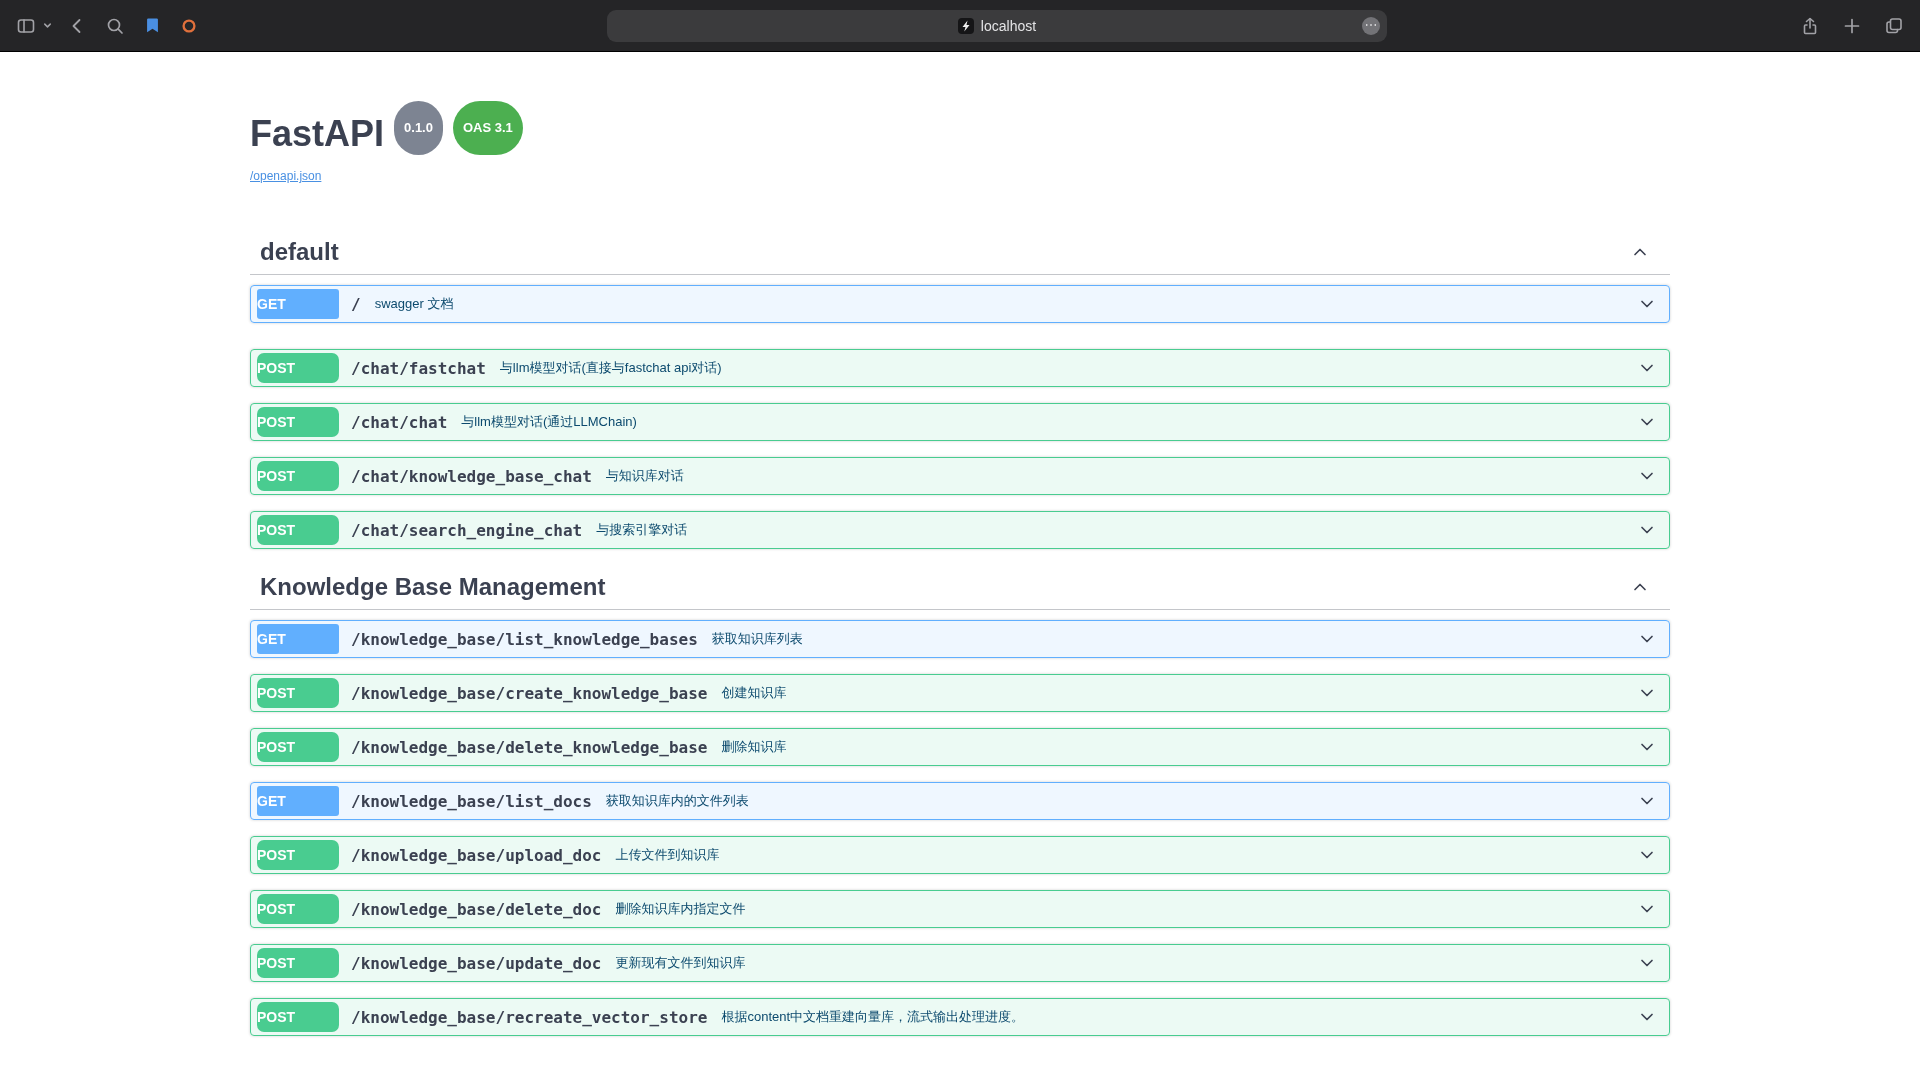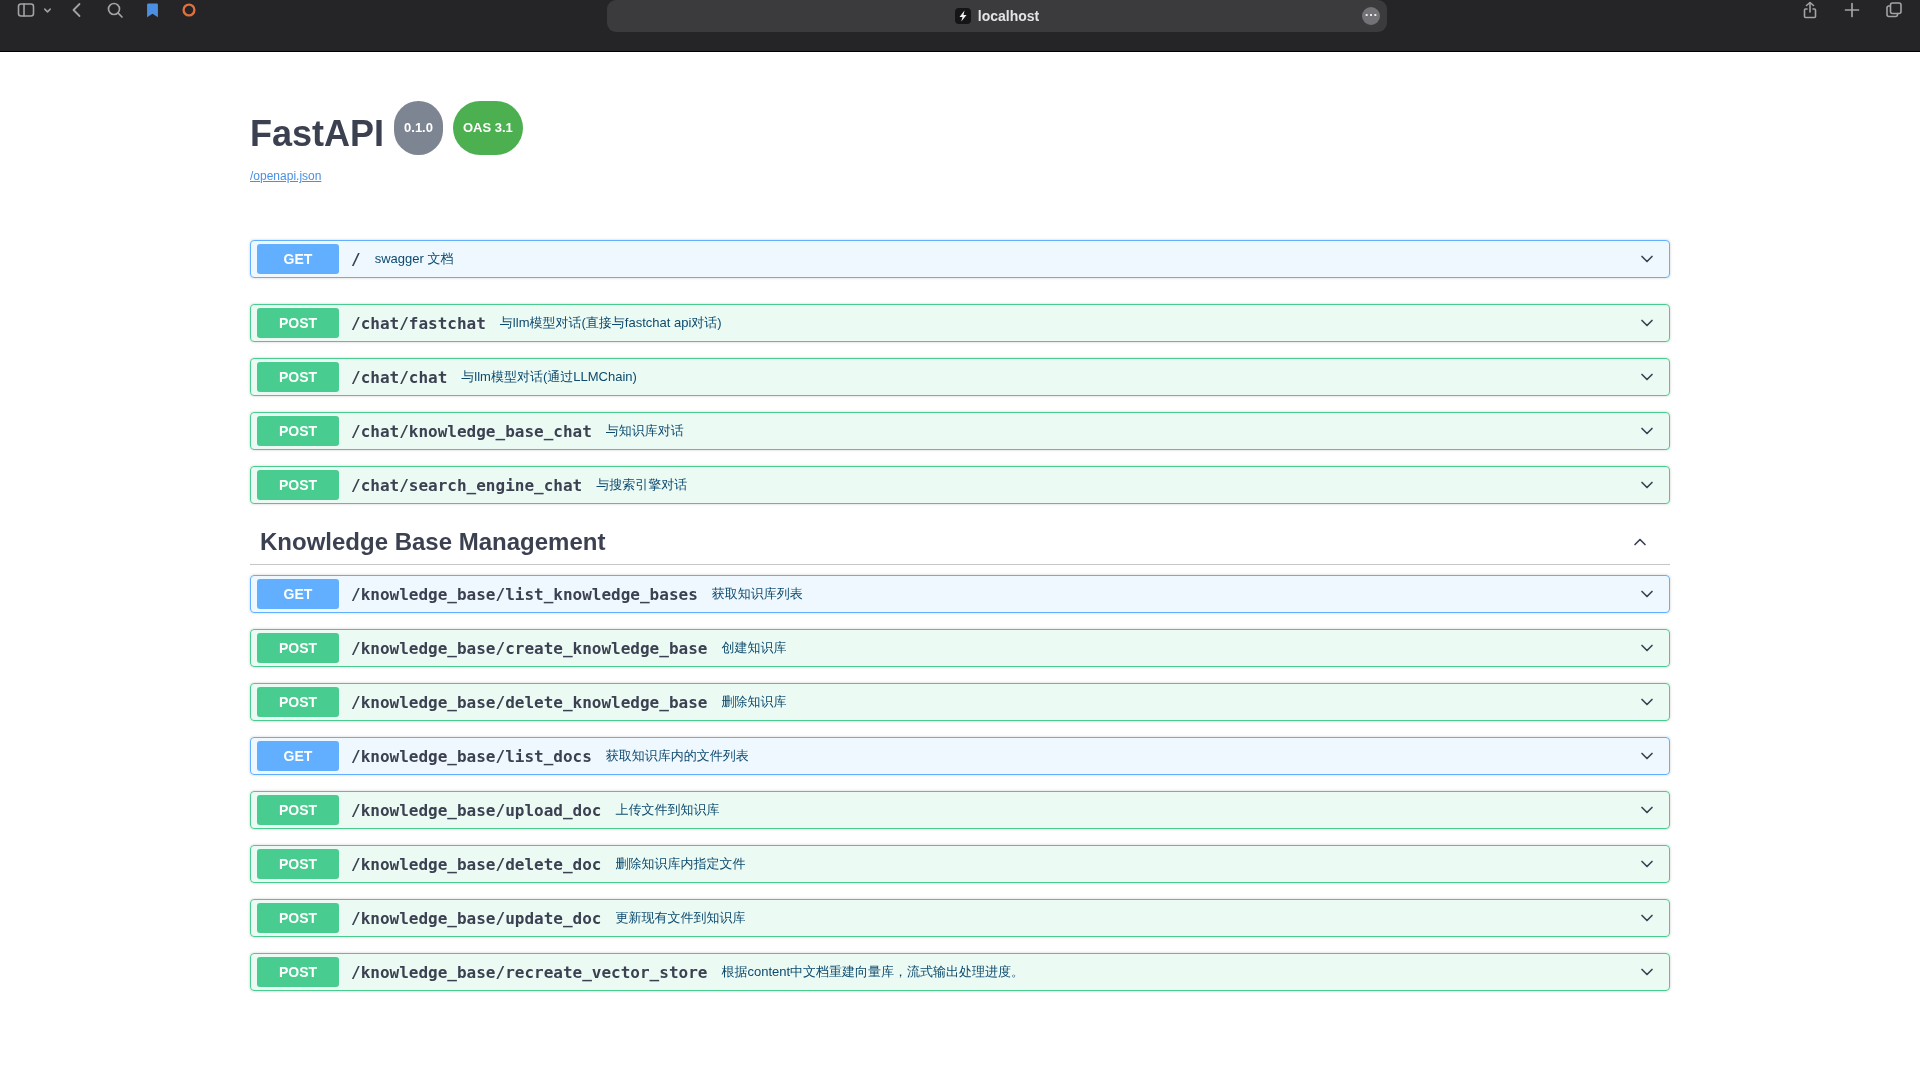--- a/index.html
+++ b/index.html
@@ -2,21 +2,21 @@
 <html style="--get: #61affe; --get-bg: rgba(97,175,254,0.1); --post: #49cc90; --post-bg: rgba(73,204,144,0.1); --version-badge: #7d8492; --oas-badge: #4caf50; --link: #4990e2;"><head>
 <meta charset="utf-8">
 <style>
   * { margin:0; padding:0; box-sizing:border-box; }
   html, body { width:1920px; height:1080px; overflow:hidden; background:#ffffff; }
   body { font-family:"Liberation Sans", sans-serif; color:#3b4151; }
 
   
   .browser-chrome {
     height:52px; background:#252527; border-bottom:1px solid #000;
-    display:flex; align-items:flex-start; padding:0 16px;font-weight:bold;
+    display:flex; align-items:center; padding:0 16px;
   }
   .tb-left, .tb-right { display:flex; align-items:center; }
   .tb-left .tb-icon { margin-right:18px; }
   .tb-left .tb-icon.tight { margin-right:14px; margin-left:-12px; }
   .tb-right .tb-icon { margin-left:22px; }
   .tb-icon { display:inline-flex; align-items:center; justify-content:center; cursor:pointer; color:#a2a2a7; }
   .tb-center { flex:1; display:flex; justify-content:center; }
   .address-bar {
     width:780px; height:32px; background:#3b3b3d; border-radius:9px;
     display:flex; align-items:center; justify-content:center; position:relative;
@@ -50,25 +50,25 @@
 
   .ops { padding-top:10px; }
   .opblock {
     display:flex; align-items:center; height:38px; margin-bottom:16px;
     border:1px solid; border-radius:4px; box-shadow:0 0 3px rgba(0,0,0,.19);
     padding:0 12px 0 6px; cursor:pointer;
   }
   .opblock.get  { background:var(--get-bg,rgba(97,175,254,.1));  border-color:var(--get,#61affe); }
   .opblock.post { background:var(--post-bg,rgba(73,204,144,.1)); border-color:var(--post,#49cc90); }
   .method {
-    width:82px; text-align:center; font-weight:700; font-size:14px; color:#fff;
+    width:82px; font-weight:700; font-size:14px; color:#fff;
     border-radius:3px; padding:7px 0; flex-shrink:0;
   }
   .opblock.get  .method { background:var(--get,#61affe); }
-  .opblock.post .method { background:var(--post,#49cc90); }
+  .opblock.post .method { background:var(--post,#49cc90);border-radius:7px; }
   .path { font-family:"DejaVu Sans Mono", monospace; font-weight:700; font-size:16px; color:#3b4151; margin-left:12px; white-space:nowrap; }
   .desc { font-size:13px; color:#0c4a6e; margin-left:14px; white-space:nowrap; }
   .expand-arrow { margin-left:auto; }
 </style>
 </head>
 <body>
 
 <div class="browser-chrome">
   <div class="tb-left">
     <span class="tb-icon">
@@ -145,20 +145,28 @@
     <h1 class="title">
       <span>FastAPI</span>
       <span class="badge version">0.1.0</span>
       <span class="badge oas">OAS 3.1</span>
     </h1>
     <a class="spec-link">/openapi.json</a>
   </div>
 
   <div class="sections-wrap" id="sections">
   <div class="section">
+    <div class="section-header">
+      <h3 class="section-title">default</h3>
+      <span class="collapse-arrow">
+        <svg width="20" height="20" viewBox="0 0 24 24" fill="none" stroke="#3b4151" stroke-width="2" stroke-linecap="round" stroke-linejoin="round">
+              <path d="M6 15l6-6 6 6"></path>
+            </svg>
+      </span>
+    </div>
     <div class="ops">
   <div class="opblock get">
     <span class="method">GET</span>
     <span class="path">/</span>
     <span class="desc">swagger 文档</span>
     <span class="expand-arrow">
       <svg width="20" height="20" viewBox="0 0 24 24" fill="none" stroke="#3b4151" stroke-width="2" stroke-linecap="round" stroke-linejoin="round">
                 <path d="M6 9l6 6 6-6"></path>
               </svg>
     </span>

